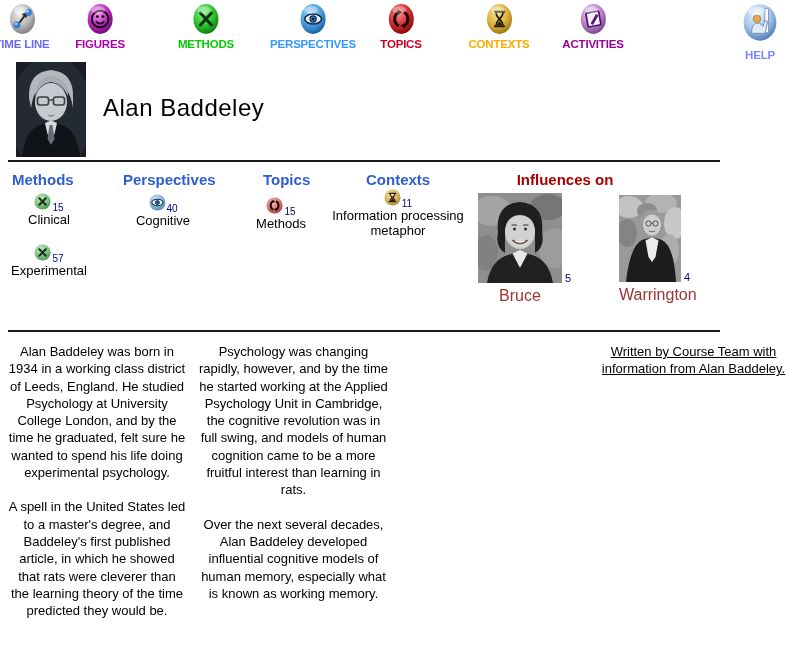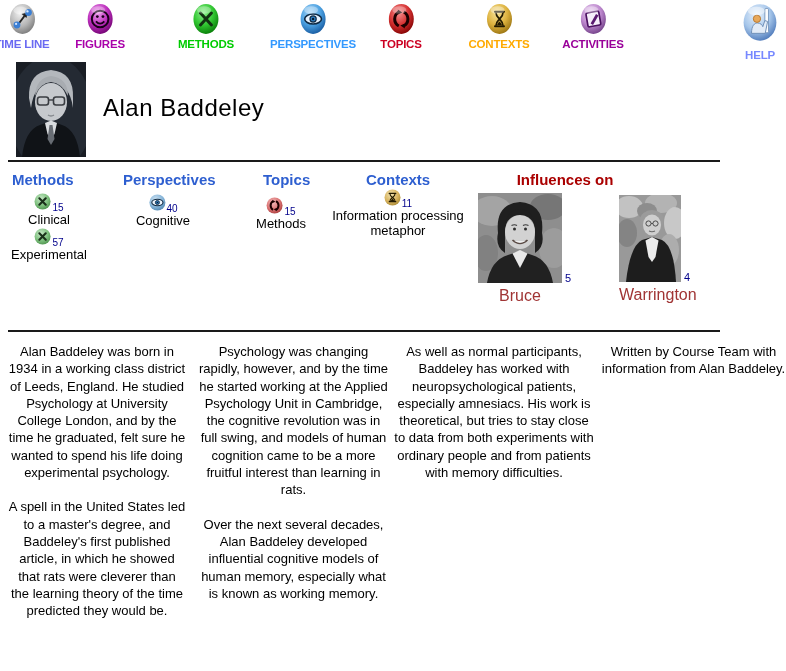--- a/index.html
+++ b/index.html
@@ -39,21 +39,21 @@
   .photo{display:block;width:100%;}
   .person-count{position:absolute;right:-9px;bottom:-1px;font-size:11px;color:#00008b;}
   .person-name{margin-top:4px;font-size:16px;}
 
   
   .bio-col{position:absolute;top:343px;}
   .bio-col p{margin:0 0 17px;font-size:13px;line-height:17.3px;text-align:center;}
   .bio-col-1{left:8px;width:178px;}
   .bio-col-2{left:197px;width:193px;}
   .bio-col-3{left:394px;width:200px;}
-  .bio-col-4{left:601px;width:185px;}
+  .bio-col-4{left:601px;width:185px;text-decoration:underline;}
 </style>
 </head>
 <body>
 
 <div class="screen">
 
   <div class="nav-item" style="left:22px;transform:translateX(-50%)">
     <span class="nav-icon">
       <svg viewBox="0 0 26 32">
           <defs>
@@ -256,21 +256,21 @@
             </defs>
           <circle cx="8.5" cy="8.5" r="8" fill="url(#gms)"></circle>
           <path d="M5.3 5.3 L11.7 11.7 M11.7 5.3 L5.3 11.7" stroke="#1a301a" stroke-width="2.1" stroke-linecap="round"></path>
           </svg>
       </span>
       <span class="attr-count">15</span>
     </span>
     <span class="attr-label">Clinical</span>
   </div>
 
-  <div class="attr-item" style="left:49px;top:228px">
+  <div class="attr-item" style="left:49px;top:244px">
     <span class="attr-iconrow">
       <span class="attr-icon">
         <svg viewBox="0 0 17 17">
             <defs>
               <radialGradient id="gms2" cx="40%" cy="32%" r="75%">
           <stop offset="0%" stop-color="#c9e9c9"></stop>
                 <stop offset="60%" stop-color="#7cbf7c"></stop>
                 <stop offset="100%" stop-color="#4a8f4a"></stop>
               </radialGradient>
             </defs>
@@ -403,19 +403,18 @@
 
   <div class="bio-col bio-col-1">
     <p>Alan Baddeley was born in 1934 in a working class district of Leeds, England. He studied Psychology at University College London, and by the time he graduated, felt sure he wanted to spend his life doing experimental psychology.</p>
     <p>A spell in the United States led to a master's degree, and Baddeley's first published article, in which he showed that rats were cleverer than the learning theory of the time predicted they would be.</p>
   </div>
   <div class="bio-col bio-col-2">
     <p>Psychology was changing rapidly, however, and by the time he started working at the Applied Psychology Unit in Cambridge, the cognitive revolution was in full swing, and models of human cognition came to be a more fruitful interest than learning in rats.</p>
     <p>Over the next several decades, Alan Baddeley developed influential cognitive models of human memory, especially what is known as working memory.</p>
   </div>
   <div class="bio-col bio-col-3">
-    <p>As well as normal participants, Baddeley has worked with neuropsychological patients, especially amnesiacs. His work is theoretical, but tries to stay close to data from both experiments with ordinary people and from patients with memory difficulties.</p>
   </div>
   <div class="bio-col bio-col-4">
     <p>Written by Course Team with information from Alan Baddeley.</p>
   </div>
 
 </div>
 
 </body></html>

